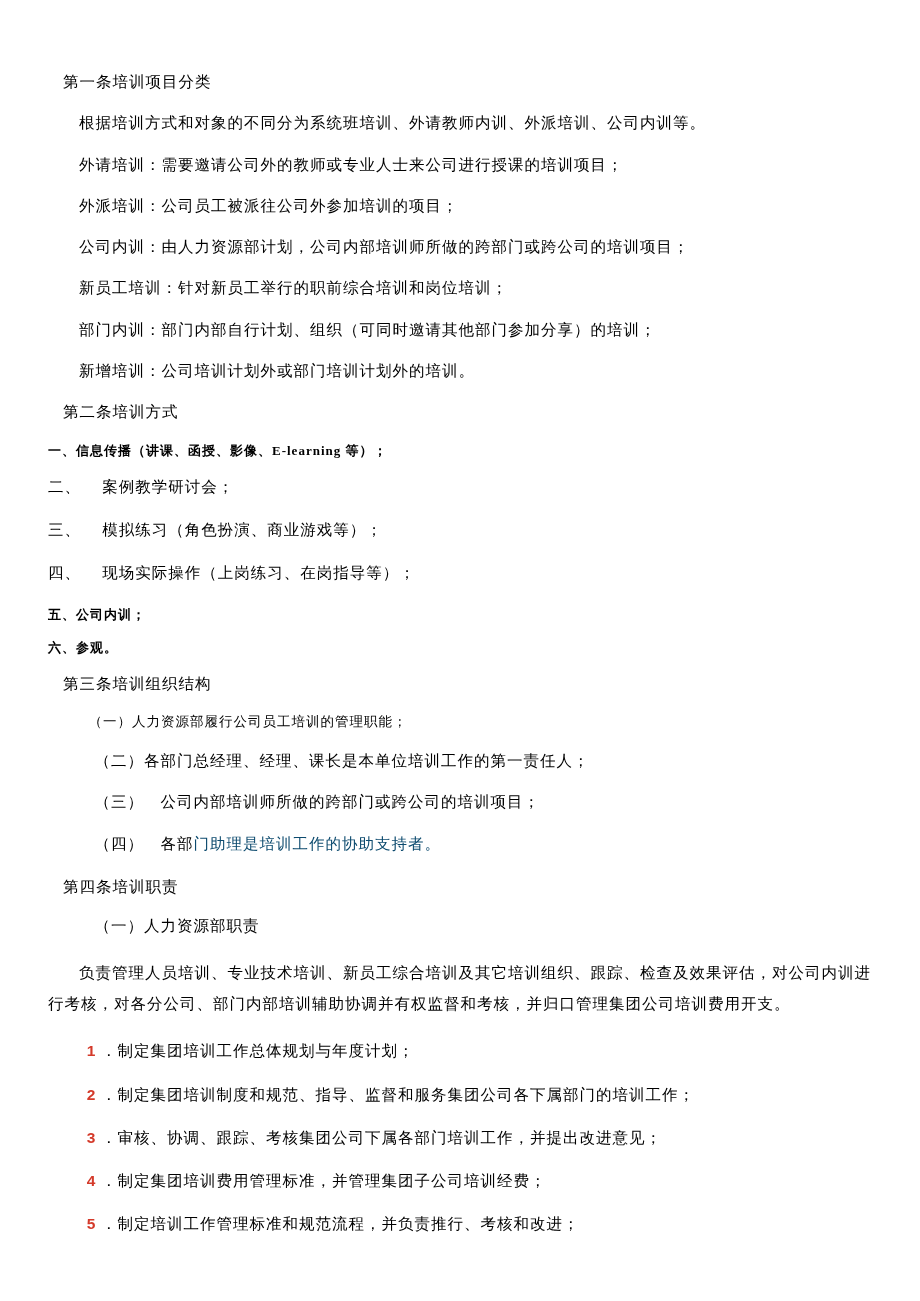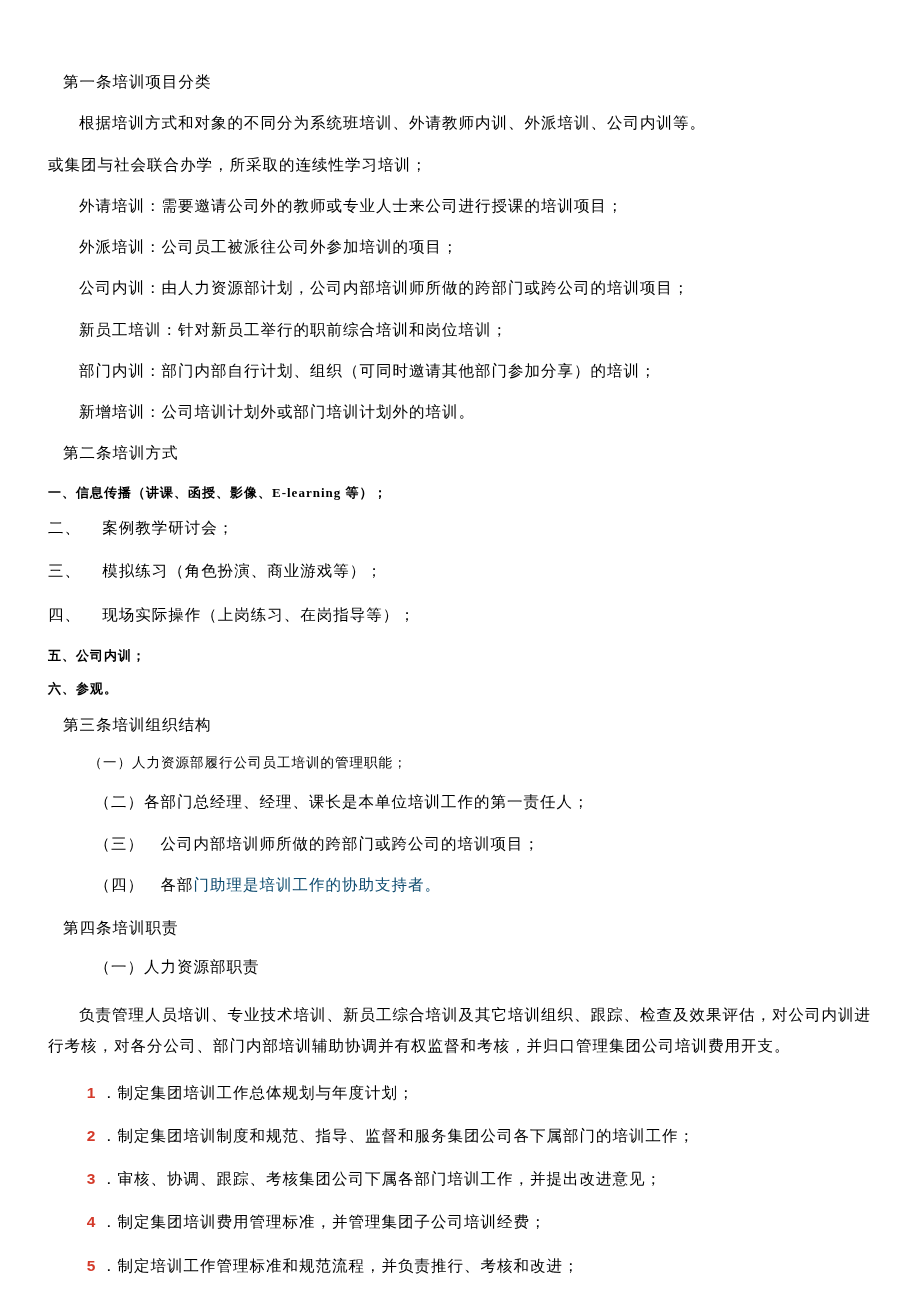--- a/index.html
+++ b/index.html
@@ -70,21 +70,20 @@
     letter-spacing: 1px;
     line-height: 2.0;
   }
 </style>
 </head>
 <body>
 
 <p class="article-title">第一条培训项目分类</p>
 <p class="para">根据培训方式和对象的不同分为系统班培训、外请教师内训、外派培训、公司内训等。</p>
 <div class="para-wrap">
-  <span>或集团与社会联合办学，所采取的连续性学习培训；</span>
 </div>
 <p class="para">外请培训：需要邀请公司外的教师或专业人士来公司进行授课的培训项目；</p>
 <p class="para">外派培训：公司员工被派往公司外参加培训的项目；</p>
 <p class="para">公司内训：由人力资源部计划，公司内部培训师所做的跨部门或跨公司的培训项目；</p>
 <p class="para">新员工培训：针对新员工举行的职前综合培训和岗位培训；</p>
 <p class="para">部门内训：部门内部自行计划、组织（可同时邀请其他部门参加分享）的培训；</p>
 <p class="para">新增培训：公司培训计划外或部门培训计划外的培训。</p>
 
 <p class="article-title">第二条培训方式</p>
 <p class="small-line">一、信息传播（讲课、函授、影像、E-learning 等）；</p>

